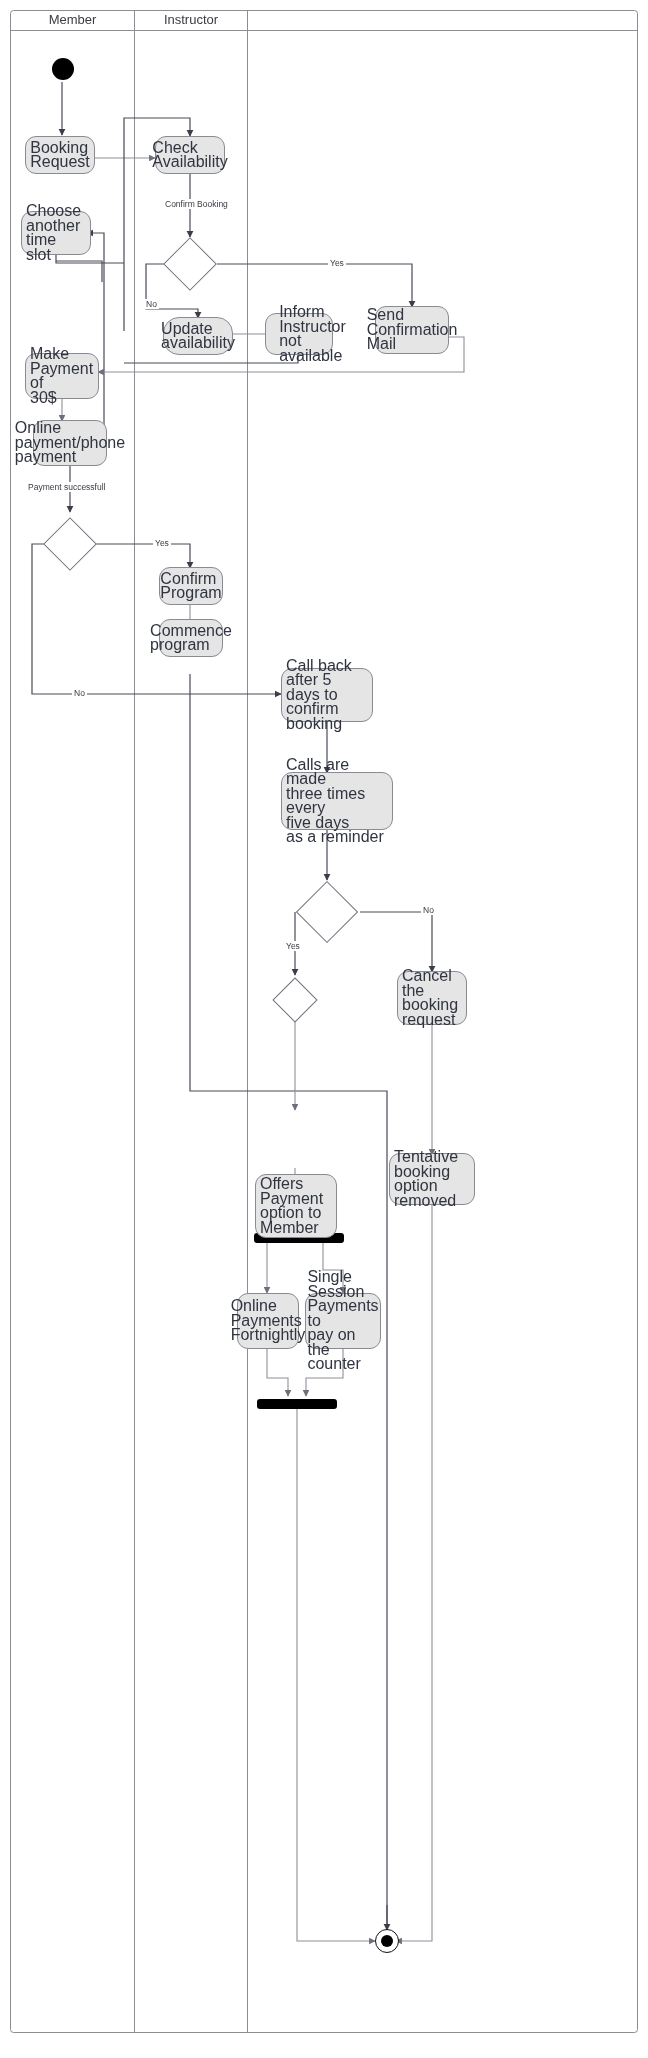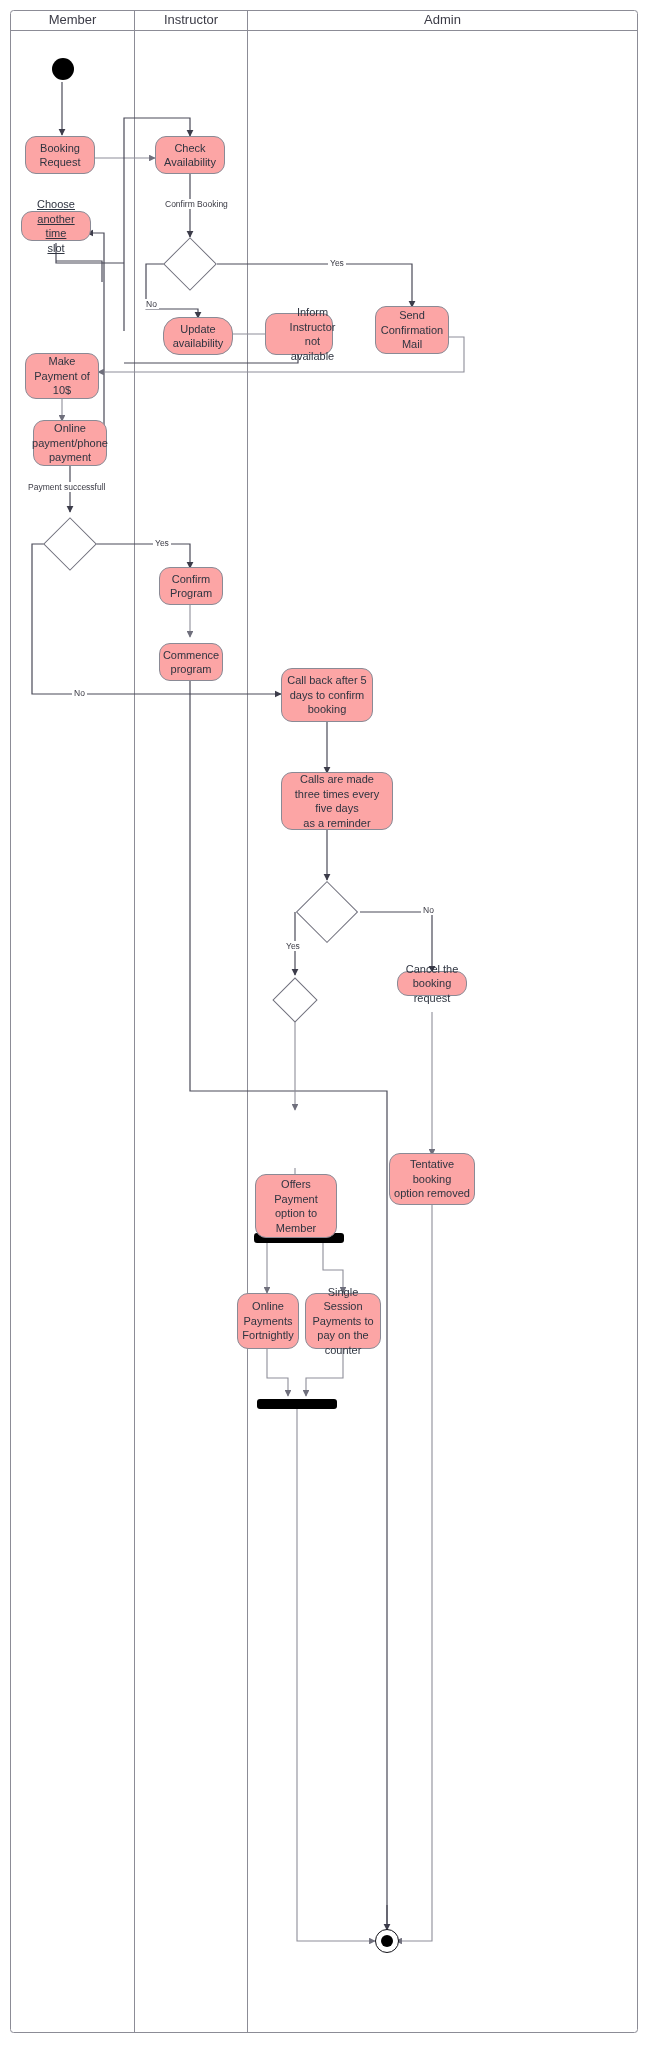--- a/index.html
+++ b/index.html
@@ -42,25 +42,24 @@
     color: #3b3b46;
     font-family: "Liberation Sans", sans-serif;
     line-height: 14px;
   }
   
   .node {
     position: absolute;
     box-sizing: border-box;
     border: 1px solid #8a8a95;
     border-radius: 11px;
-    background: #fca5a5;
+    background: #e5e5e5;
     color: #2f3440;
-    font-size: 11px;
+    font-size: 16px;
     line-height: 14.5px;
-    text-align: center;
     display: flex;
     align-items: center;
     justify-content: center;
     padding: 2px 4px;
     white-space: pre-line;
   }
   .diamond {
     position: absolute;
     box-sizing: border-box;
     border: 1px solid #6f6f7c;
@@ -197,80 +196,79 @@
     <path class="flow-light" d="M 267 1349 L 267 1378 L 288 1378 L 288 1396" marker-end="url(#arrowlight)"></path>
     <path class="flow-light" d="M 343 1349 L 343 1378 L 306 1378 L 306 1396" marker-end="url(#arrowlight)"></path>
 
     <path class="flow-light" d="M 297 1408 L 297 1941 L 375 1941" marker-end="url(#arrowlight)"></path>
 
     <path class="flow" d="M 387 1905 L 387 1930" marker-end="url(#arrow)"></path>
   </svg>
 
   <div class="lane-title" style="left:11px; top:13px; width:123px;">Member</div>
   <div class="lane-title" style="left:135px; top:13px; width:112px;">Instructor</div>
-  <div class="lane-title" style="left:248px; top:13px; width:389px;">Admin</div>
 
   <div class="initial-node" style="left:52px; top:58px; width:22px; height:22px;"></div>
 
   <div class="final-outer" style="left:375px; top:1929px; width:24px; height:24px;"></div>
   <div class="final-inner" style="left:381px; top:1935px; width:12px; height:12px;"></div>
 
   <div class="diamond" style="left:171px; top:245px; width:38px; height:38px;"></div>
   <div class="diamond" style="left:51px; top:525px; width:38px; height:38px;"></div>
   <div class="diamond" style="left:305px; top:890px; width:44px; height:44px;"></div>
   <div class="diamond" style="left:279px; top:984px; width:32px; height:32px;"></div>
 
   <div class="bar" style="left:254px; top:1233px; width:90px; height:10px;"></div>
   <div class="bar" style="left:257px; top:1399px; width:80px; height:10px;"></div>
 
   <div class="node" style="left:25px; top:136px; width:70px; height:38px;">Booking
 Request</div>
 
-  <div class="node" style="left:21px; top:211px; width:70px; height:30px;text-decoration:underline;">Choose
+  <div class="node" style="left:21px; top:211px; width:70px; height:44px;">Choose
 another time
 slot</div>
 
   <div class="node" style="left:25px; top:353px; width:74px; height:46px;">Make
 Payment  of
-10$</div>
+30$</div>
 
   <div class="node" style="left:33px; top:420px; width:74px; height:46px;">Online
 payment/phone
 payment</div>
 
   <div class="node" style="left:155px; top:136px; width:70px; height:38px;">Check
 Availability</div>
 
   <div class="node" style="left:163px; top:317px; width:70px; height:38px;border-radius:16px;">Update
 availability</div>
 
   <div class="node" style="left:159px; top:567px; width:64px; height:38px;">Confirm
 Program</div>
 
-  <div class="node" style="left:159px; top:643px; width:64px; height:38px;">Commence
+  <div class="node" style="left:159px; top:619px; width:64px; height:38px;">Commence
 program</div>
 
   <div class="node" style="left:265px; top:313px; width:68px; height:42px;padding-left:31px;">Inform
 Instructor not
 available</div>
 
   <div class="node" style="left:375px; top:306px; width:74px; height:48px;">Send
 Confirmation
 Mail</div>
 
   <div class="node" style="left:281px; top:668px; width:92px; height:54px;">Call back after 5
 days to confirm
 booking</div>
 
   <div class="node" style="left:281px; top:772px; width:112px; height:58px;">Calls are made
 three times every
 five days
 as a reminder</div>
 
-  <div class="node" style="left:397px; top:971px; width:70px; height:25px;">Cancel the
+  <div class="node" style="left:397px; top:971px; width:70px; height:54px;">Cancel the
 booking
 request</div>
 
   <div class="node" style="left:255px; top:1174px; width:82px; height:64px;">Offers Payment
 option to Member</div>
 
   <div class="node" style="left:389px; top:1153px; width:86px; height:52px;">Tentative booking
 option removed</div>
 
   <div class="node" style="left:237px; top:1293px; width:62px; height:56px;">Online

